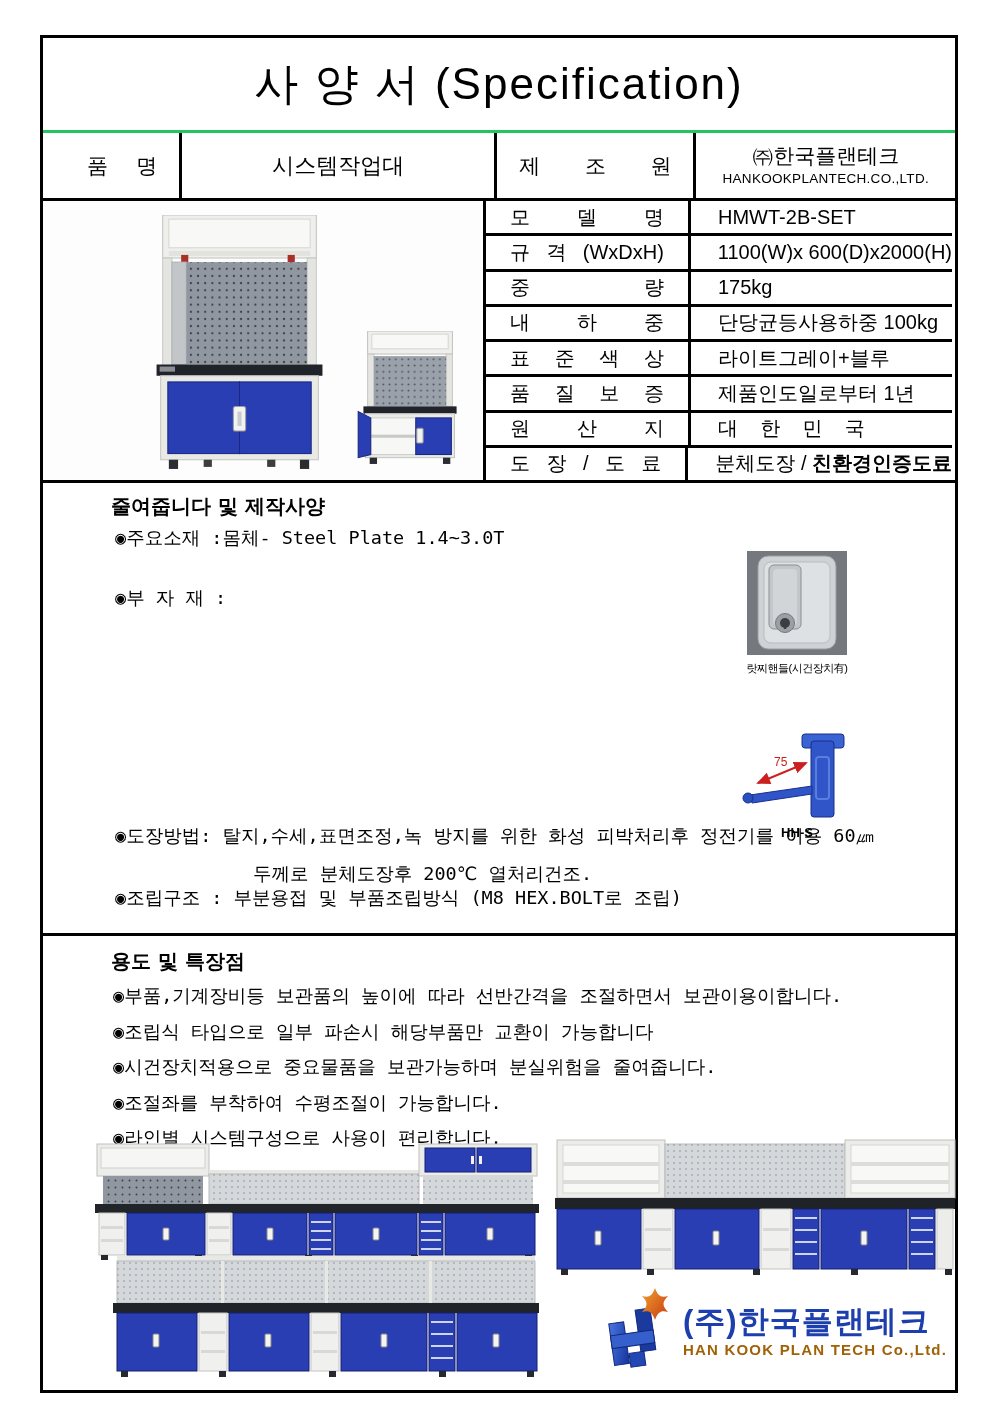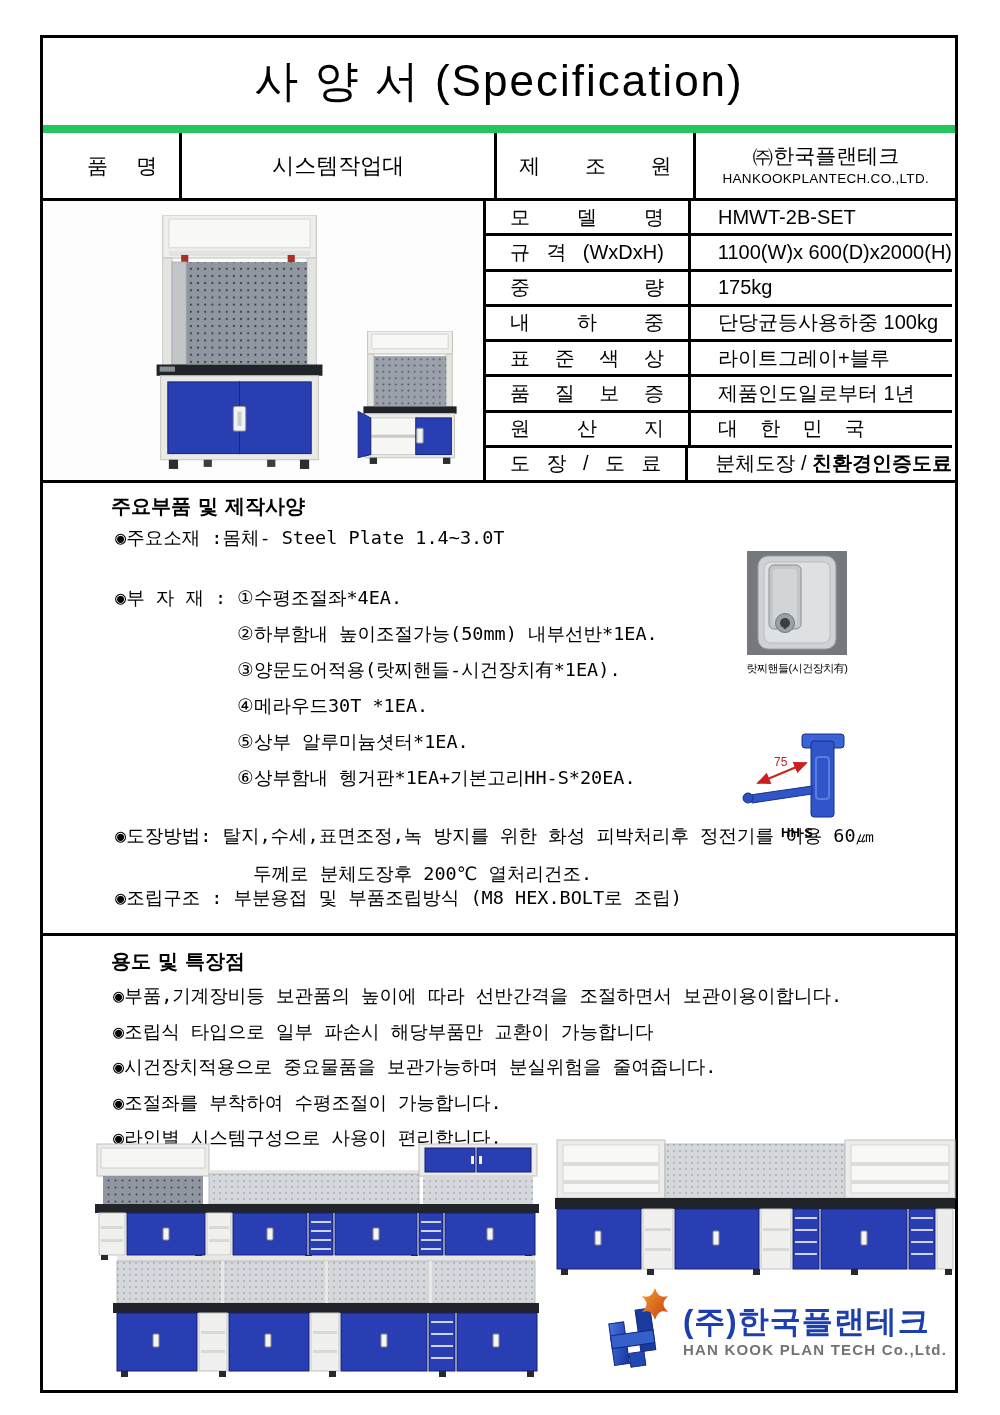--- a/index.html
+++ b/index.html
@@ -1,21 +1,21 @@
 <!DOCTYPE html>
 <html><head>
 <meta charset="utf-8">
 <style>
   html,body{margin:0;padding:0;background:#ffffff;}
   .page{position:relative;width:1000px;height:1415px;background:#ffffff;overflow:hidden;
         font-family:"Liberation Sans","DejaVu Sans",sans-serif;color:#000;}
   .doc{position:absolute;left:40px;top:35px;width:912px;height:1352px;border:3px solid #000;box-sizing:content-box;}
 
   
-  .title-row{height:95px;border-bottom:8px solid #22c55e;display:flex;align-items:center;justify-content:center;box-sizing:border-box;}
+  .title-row{height:95px;border-bottom:3px solid #22c55e;display:flex;align-items:center;justify-content:center;box-sizing:border-box;}
   .title-row span{font-size:44px;letter-spacing:2px;}
 
   
   .header-row{height:68px;border-bottom:3px solid #000;display:flex;box-sizing:border-box;padding-left:22px;}
   .hcell{box-sizing:border-box;display:flex;flex-direction:column;align-items:center;justify-content:center;font-size:21px;}
   .hc1{width:120px;border-right:3px solid #000;}
   .hc2{width:323px;border-right:3px solid #000;font-size:22px;}
   .hc3{width:204px;border-right:3px solid #000;}
   .hc4{width:265px;}
   .spreadbox{display:block;width:100%;padding:0 22px;box-sizing:border-box;text-align:justify;text-align-last:justify;}
@@ -51,21 +51,21 @@
   .hook-fig{position:absolute;left:688px;top:248px;width:132px;text-align:center;}
   .hook-lab{font-size:13px;font-weight:bold;margin-top:0px;}
 
   
   .bench1{position:absolute;left:48px;top:206px;}
   .bench2{position:absolute;left:508px;top:200px;}
   .bench3{position:absolute;left:66px;top:318px;}
   .logo-block{position:absolute;left:556px;top:350px;display:flex;align-items:center;}
   .logo-text{margin-left:6px;}
   .logo-kr{font-size:31px;font-weight:bold;color:#1d3fae;letter-spacing:1px;line-height:36px;}
-  .logo-en{font-size:15px;font-weight:bold;color:#737373;letter-spacing:1.2px;line-height:20px;}
+  .logo-en{font-size:15px;font-weight:bold;color:#a16207;letter-spacing:1.2px;line-height:20px;}
 </style>
 </head>
 <body>
 
 <div class="page">
   <div class="doc">
 
     <div class="title-row">
       <span>사 양 서 (Specification)</span>
     </div>
@@ -188,33 +188,25 @@
         <div class="spec-row">
           <div class="spec-label">
               <span>도 장 / 도 료</span>
             </div>
           <div class="spec-value"><span>분체도장 / </span><span class="bold">친환경인증도료</span></div>
         </div>
       </div>
     </div>
 
     <div class="section sec-parts">
-      <div class="sec-head" style="left:68px;top:10px;">주요부품 및 제작사양</div>
+      <div class="sec-head" style="left:68px;top:10px;">줄여줍니다 및 제작사양</div>
       <div class="body-line" style="left:72px;top:42px;">◉주요소재 :몸체- Steel Plate 1.4~3.0T</div>
 
       <div class="items-block">
         <div class="items-label">◉부 자 재 : </div>
-        <div class="items-list">
-          <div>①수평조절좌*4EA.</div>
-          <div>②하부함내 높이조절가능(50mm) 내부선반*1EA.</div>
-          <div>③양문도어적용(랏찌핸들-시건장치有*1EA).</div>
-          <div>④메라우드30T *1EA.</div>
-          <div>⑤상부 알루미늄셧터*1EA.</div>
-          <div>⑥상부함내 헹거판*1EA+기본고리HH-S*20EA.</div>
-        </div>
       </div>
 
       <div class="body-line" style="left:72px;top:340px;">◉도장방법: 탈지,수세,표면조정,녹 방지를 위한 화성 피박처리후 정전기를 이용 60㎛</div>
       <div class="body-line" style="left:210px;top:378px;">두께로 분체도장후 200℃ 열처리건조.</div>
       <div class="body-line" style="left:72px;top:402px;">◉조립구조 : 부분용접 및 부품조립방식 (M8 HEX.BOLT로 조립)</div>
 
       <div class="latch-fig">
         <svg width="100" height="104" viewBox="0 0 100 104">
           <rect x="0" y="0" width="100" height="104" fill="#75797d"></rect>
           <rect x="11" y="5" width="78" height="93" rx="10" fill="#cfd2d4" stroke="#9a9da0"></rect>

